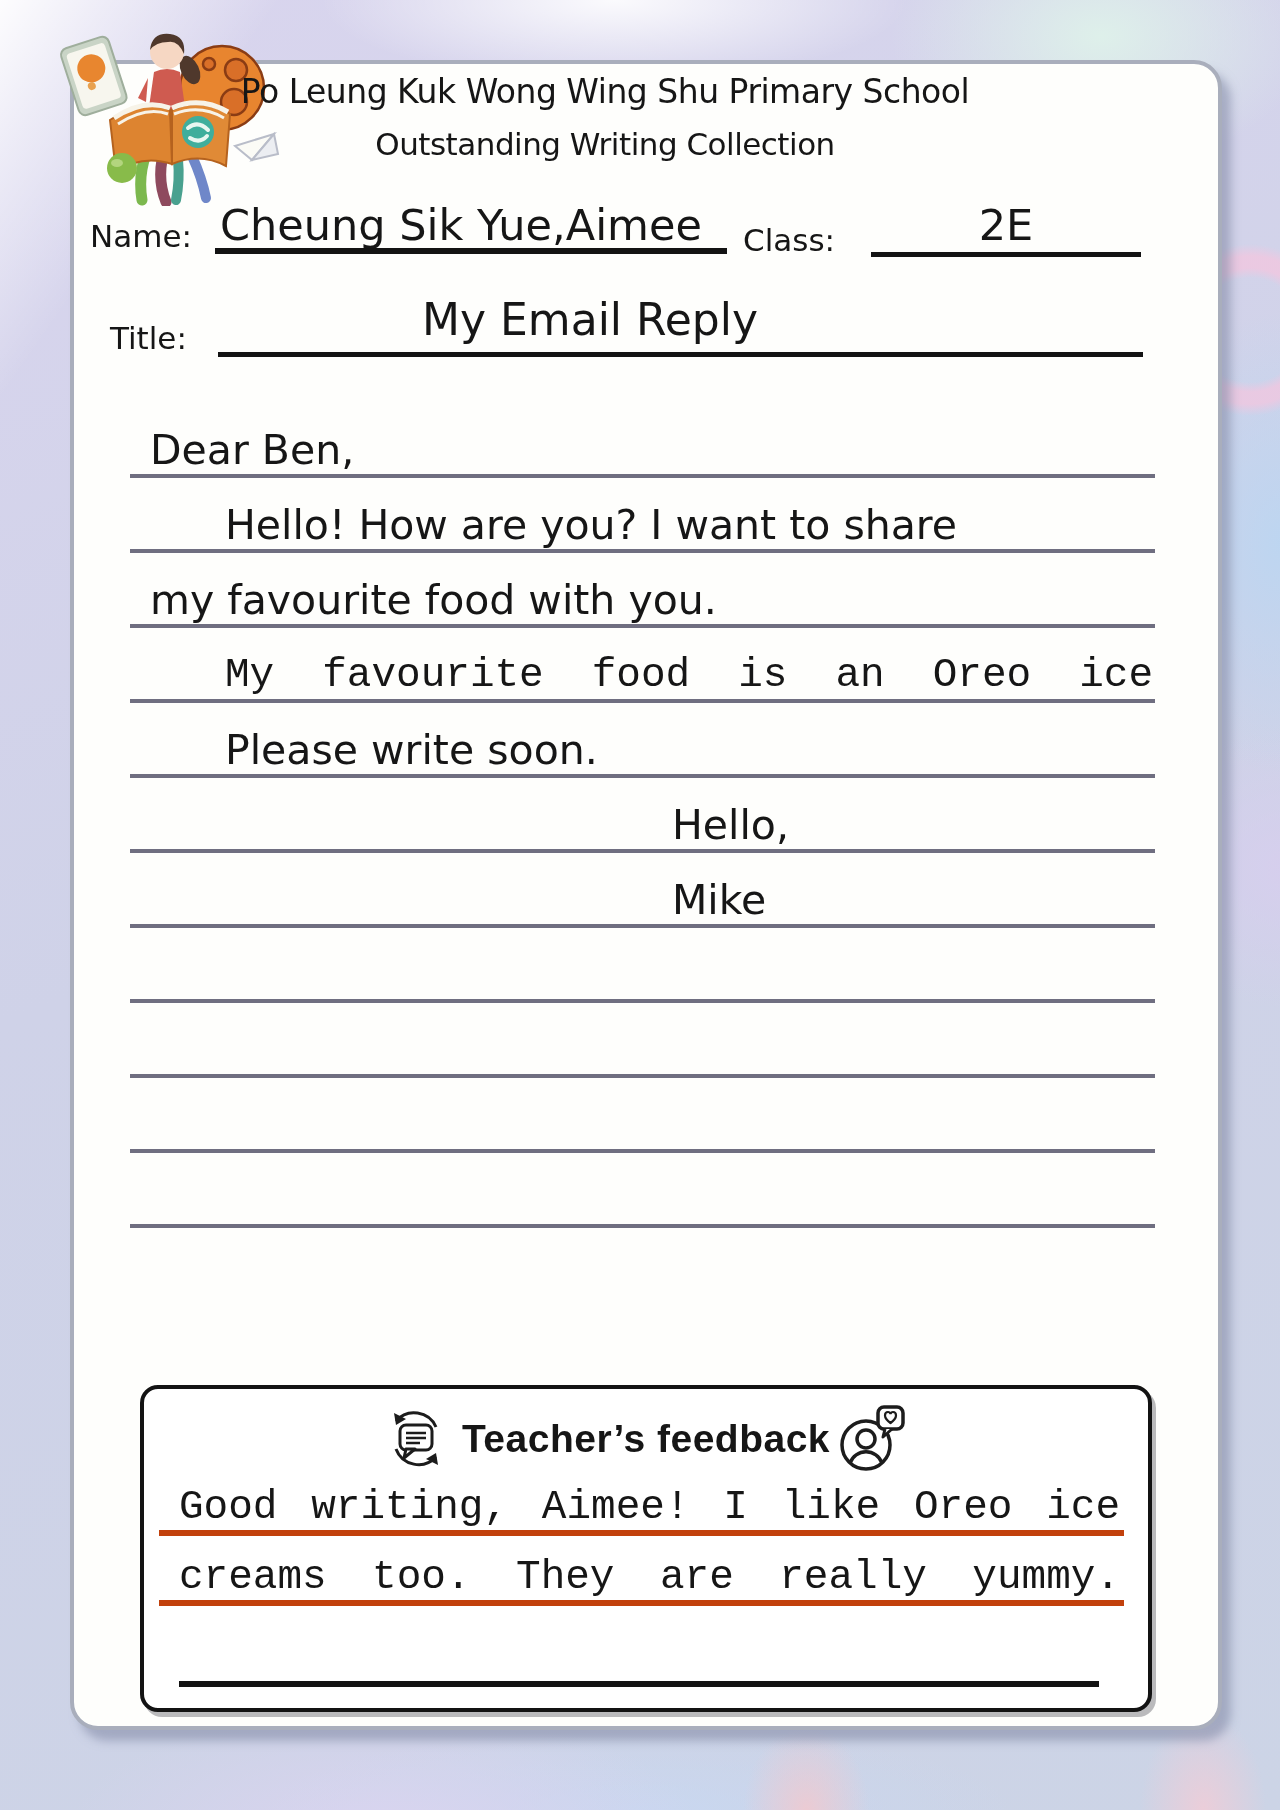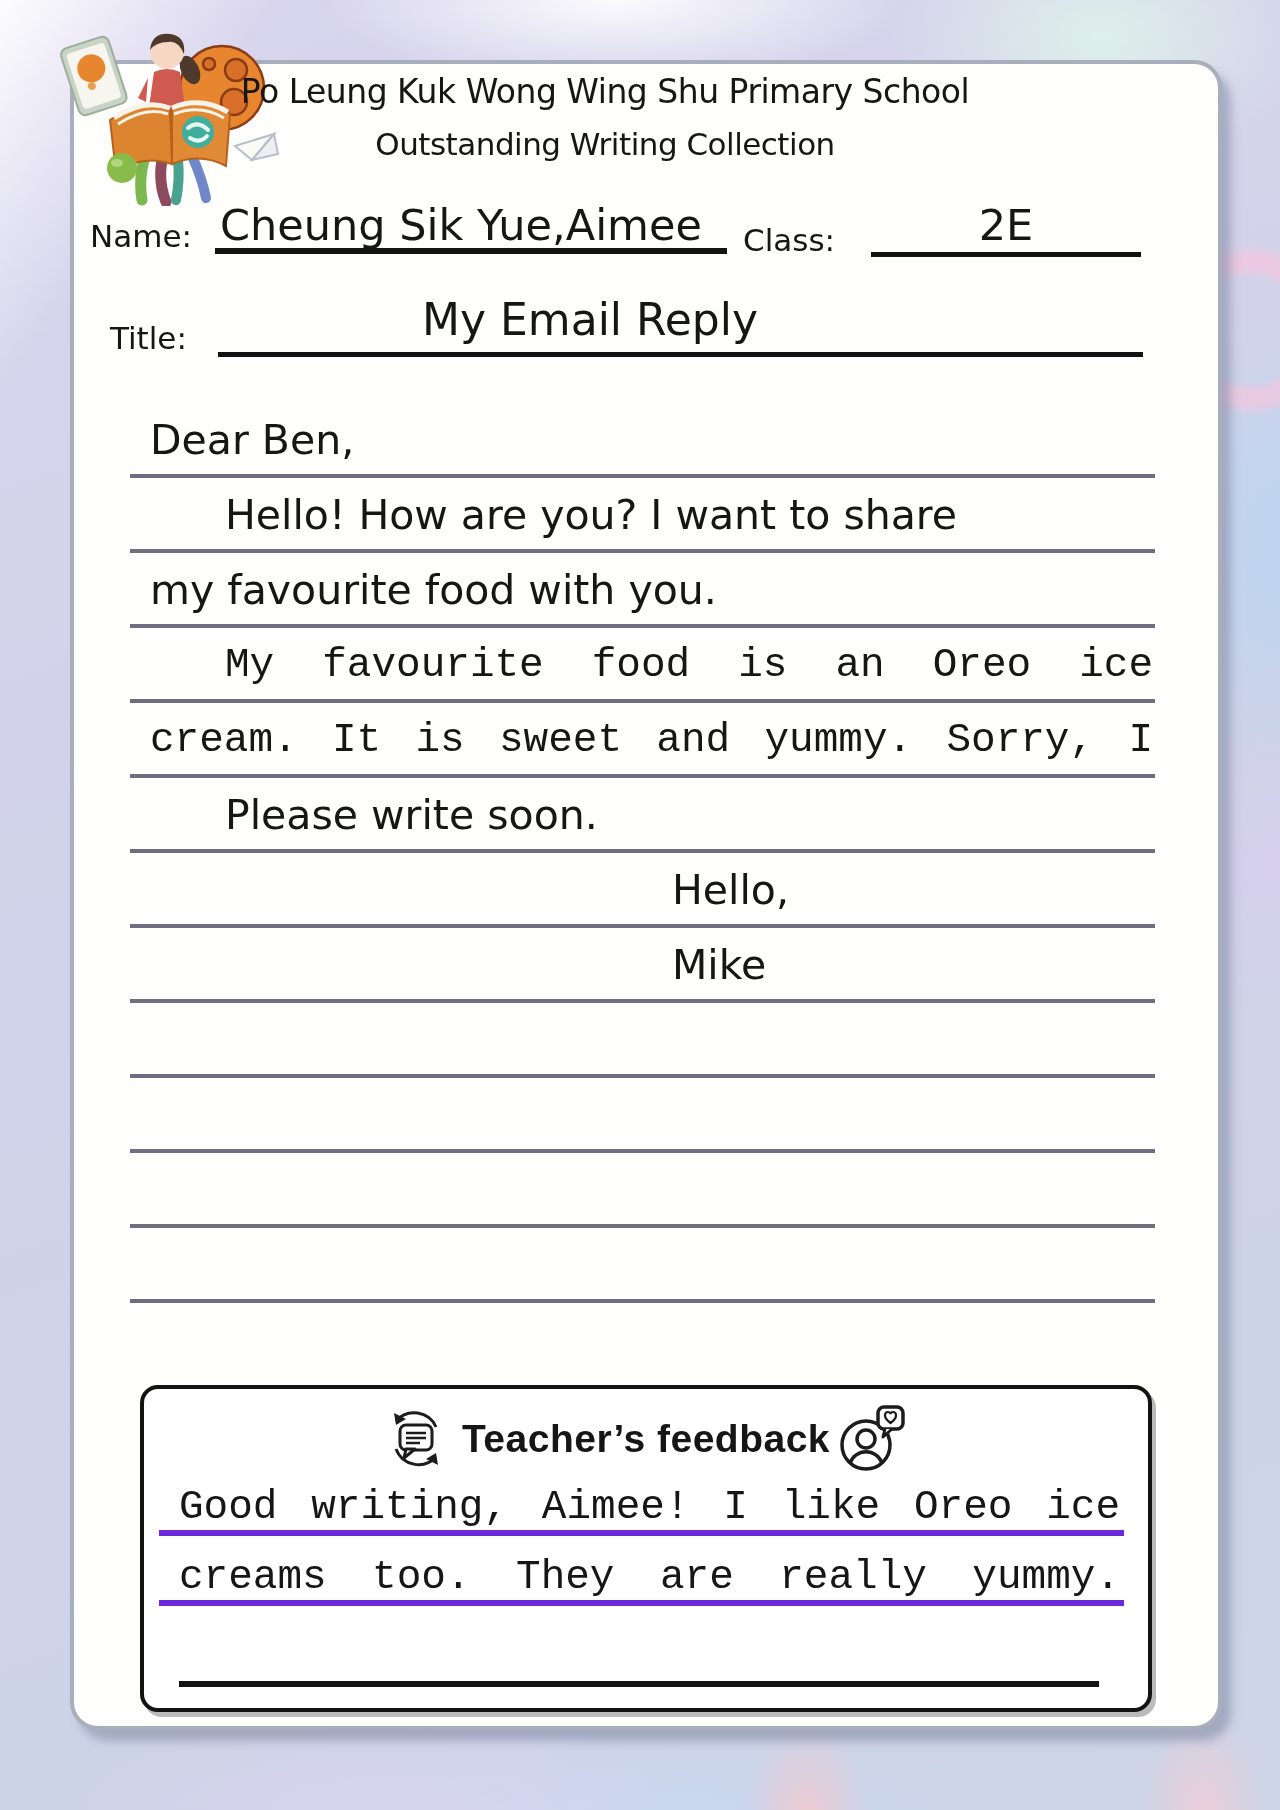--- a/index.html
+++ b/index.html
@@ -42,21 +42,21 @@
   .class-rule{position:absolute; left:871px; top:252px; width:270px; height:5px; background:#131313;}
   
   .title-label{left:110px; top:312px;}
   .title-value{position:absolute; left:200px; top:294px; width:780px; font-size:44px; text-align:center; white-space:nowrap;}
   .title-rule{position:absolute; left:218px; top:352px; width:925px; height:5px; background:#131313;}
   
   .letter{position:absolute; left:130px; top:403px; width:1025px;}
   .wline{
     position:relative; height:75px; box-sizing:border-box;
     border-bottom:4px solid #6f6e80;
-    display:flex; align-items:flex-end; padding-bottom:13px;
+    display:flex; align-items:flex-end; padding-bottom:3px;
     font-size:41px; line-height:1; white-space:nowrap;
   }
   .wline .txt{display:block;}
   .v-plain .txt{padding-left:20px;}
   .v-indent .txt{padding-left:95px;}
   .v-justify .txt, .v-indent-justify .txt{
     width:100%; white-space:normal; text-align:justify;
     -moz-text-align-last:justify; text-align-last:justify;font-family:Liberation Mono, monospace;
   }
   .v-justify .txt{padding-left:20px; padding-right:2px;}
@@ -73,21 +73,21 @@
     display:flex; align-items:center; justify-content:center; gap:6px;
   }
   .fb-title{
     font-family:"Liberation Sans", sans-serif; font-weight:700;
     font-size:39px; letter-spacing:.5px; white-space:nowrap;margin-left:8px;
   }
   .fb-icon{flex:0 0 auto;}
   .fb-lines{position:absolute; left:15px; top:77px; width:965px;}
   .fb-line{
     position:relative; box-sizing:border-box; height:70px;
-    border-bottom:6px solid #6d28d9;
+    border-bottom:6px solid #c2410c;
     display:flex; align-items:flex-end; padding-bottom:2px;
     font-size:41px; line-height:1; white-space:nowrap;
   }
   .fb-line .txt{display:block;}
   .fb-line.v-justify .txt{width:100%; white-space:normal; text-align:justify; -moz-text-align-last:justify; text-align-last:justify; padding-right:4px;}
   .fb-line.v-empty{height:81px; border-bottom:6px solid #131313; margin-left:20px; margin-right:25px;}
 </style>
 </head>
 <body>
 
@@ -157,23 +157,20 @@
         <span class="txt">Dear Ben,</span>
       </div>
       <div class="wline v-indent">
         <span class="txt">Hello! How are you? I want to share</span>
       </div>
       <div class="wline v-plain">
         <span class="txt">my favourite food with you.</span>
       </div>
       <div class="wline v-indent-justify">
         <span class="txt">My favourite food is an Oreo ice</span>
-      </div>
-      <div class="wline v-justify">
-        <span class="txt">cream. It is sweet and yummy. Sorry, I</span>
       </div>
       <div class="wline v-indent">
         <span class="txt">Please write soon.</span>
       </div>
       <div class="wline v-signature">
         <span class="txt">Hello,</span>
       </div>
       <div class="wline v-signature">
         <span class="txt">Mike</span>
       </div>

